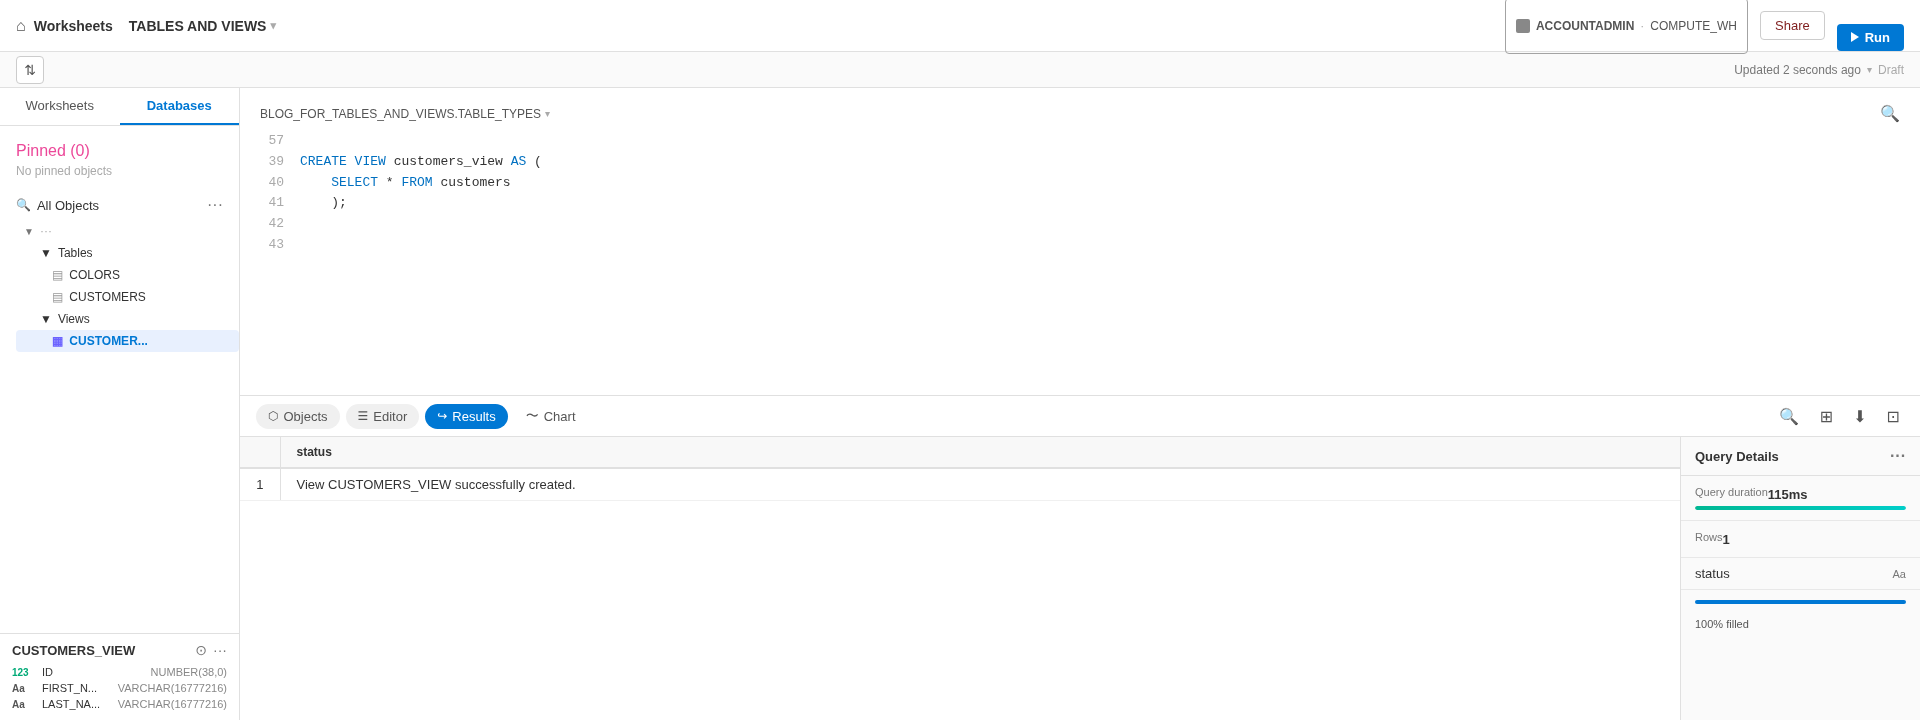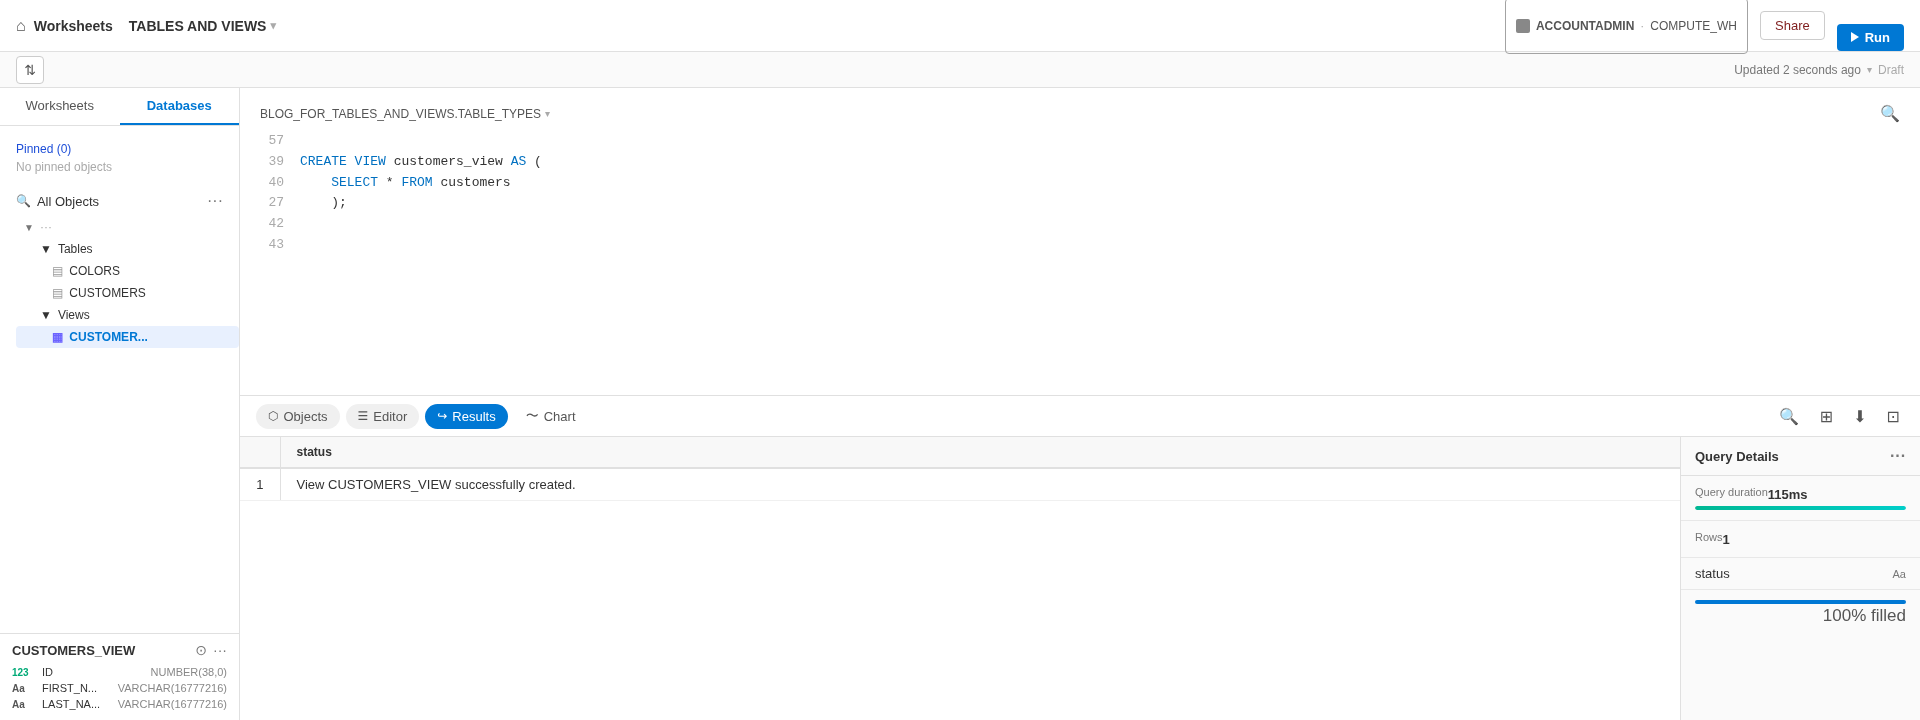--- a/index.html
+++ b/index.html
@@ -34,21 +34,21 @@
     
     .main-layout { display: flex; height: calc(720px - 88px); }
 
     
     .sidebar { width: 240px; border-right: 1px solid #e0e0e0; display: flex; flex-direction: column; background: #fff; overflow: hidden; }
     .sidebar-tabs { display: flex; border-bottom: 1px solid #e0e0e0; }
     .sidebar-tab { flex: 1; text-align: center; padding: 10px 0; font-size: 13px; cursor: pointer; color: #555; }
     .sidebar-tab.active { color: #0078d4; border-bottom: 2px solid #0078d4; font-weight: 600; }
     .sidebar-content { flex: 1; overflow-y: auto; padding: 8px 0; }
     .pinned-section { padding: 8px 16px; }
-    .pinned-title { font-size: 12px; color: #1d4ed8; font-weight: 500; }
+    .pinned-title { font-size: 16px; color: #ec4899; font-weight: 500; }
     .no-pinned { font-size: 12px; color: #aaa; padding: 4px 0; }
     .all-objects-row { display: flex; align-items: center; justify-content: space-between; padding: 6px 16px; cursor: pointer; }
     .all-objects-label { display: flex; align-items: center; gap: 6px; font-size: 13px; color: #333; font-weight: 500; }
     .more-icon { color: #777; font-size: 16px; cursor: pointer; }
     .tree-section { padding: 0 0 0 16px; }
     .tree-item { display: flex; align-items: center; gap: 6px; padding: 4px 8px; cursor: pointer; font-size: 12px; color: #555; }
     .tree-item .expand-arrow { font-size: 10px; color: #777; }
     .tree-folder { display: flex; align-items: center; gap: 6px; padding: 4px 8px 4px 24px; cursor: pointer; font-size: 12px; color: #333; font-weight: 500; }
     .tree-leaf { display: flex; align-items: center; gap: 6px; padding: 4px 8px 4px 36px; cursor: pointer; font-size: 12px; color: #333; }
     .tree-leaf.active { background: #e8f0fe; border-radius: 4px; color: #0078d4; font-weight: 600; }
@@ -107,21 +107,21 @@
     .qd-row { padding: 10px 14px; border-bottom: 1px solid #e8e8e8; }
     .qd-label { font-size: 11px; color: #777; margin-bottom: 4px; }
     .qd-value { font-size: 13px; font-weight: 600; color: #333; text-align: right; }
     .qd-bar-row { display: flex; align-items: center; justify-content: flex-start; }
     .qd-bar-container { height: 4px; background: #e0e0e0; border-radius: 2px; margin-top: 4px; overflow: hidden; }
     .qd-bar-fill { height: 100%; background: linear-gradient(to right, #00b894, #00cec9); border-radius: 2px; }
     .qd-field-row { display: flex; align-items: center; justify-content: space-between; padding: 8px 14px; border-bottom: 1px solid #e8e8e8; }
     .qd-field-name { font-size: 13px; color: #333; font-weight: 500; }
     .qd-field-type { font-size: 11px; color: #777; }
     .qd-filled-bar { height: 4px; background: #0078d4; border-radius: 2px; margin-top: 4px; }
-    .qd-percent { font-size: 17px; color: #555; margin-top: 2px; text-align: right; }
+    .qd-percent { font-size: 11px; color: #555; margin-top: 14px; }
 
     .separator { color: #ccc; }
   </style>
 </head>
 <body>
 
 <div class="top-header">
   <div class="top-header-left">
     <span class="home-icon">⌂</span>
     <span class="worksheets-link">Worksheets</span>
@@ -257,21 +257,21 @@
             <span class="kw-create">CREATE VIEW</span> customers_view <span class="kw-as">AS</span> (
           </span>
         </div>
         <div class="code-line">
           <span class="line-num">40</span>
           <span class="code-content">
             &nbsp;&nbsp;&nbsp;&nbsp;<span class="kw-select">SELECT</span> * <span class="kw-from">FROM</span> customers
           </span>
         </div>
         <div class="code-line">
-          <span class="line-num">27</span>
+          <span class="line-num">41</span>
           <span class="code-content">
             &nbsp;&nbsp;&nbsp;&nbsp;);
           </span>
         </div>
         <div class="code-line">
           <span class="line-num">42</span>
           <span class="code-content"></span>
         </div>
         <div class="code-line">
           <span class="line-num">43</span>

